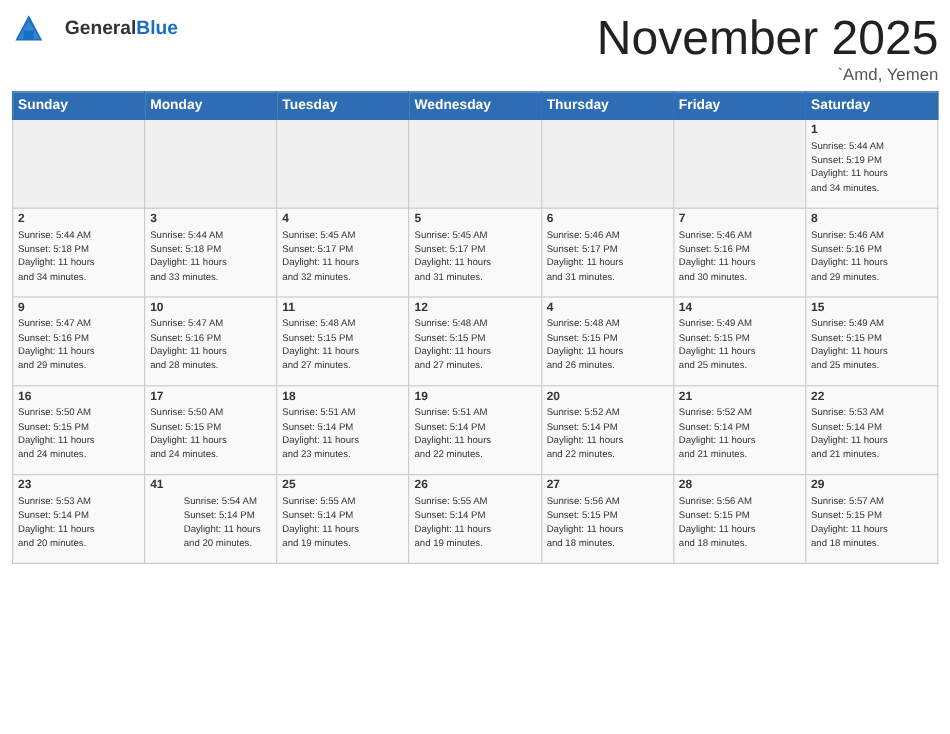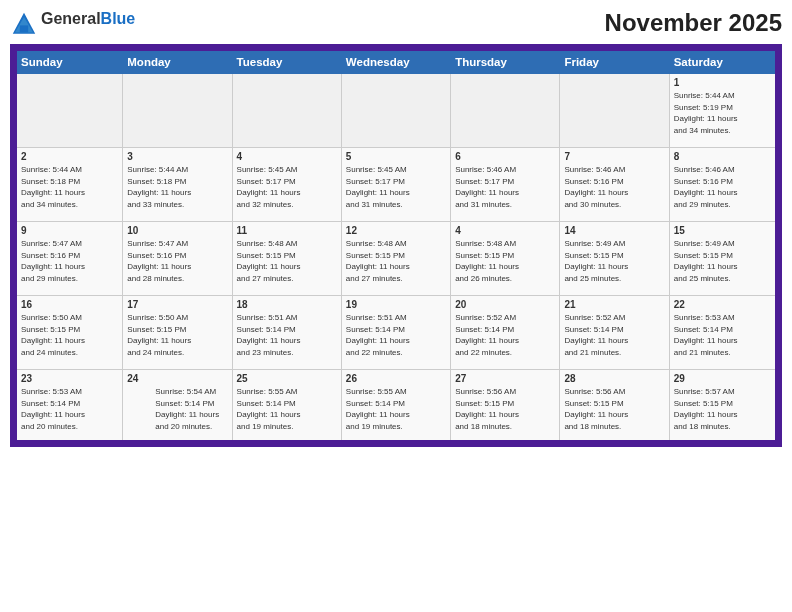--- a/index.html
+++ b/index.html
@@ -17,44 +17,44 @@
       background: #fff;
     }
     .header {
       display: flex;
       justify-content: space-between;
       align-items: flex-start;
       margin-bottom: 6px;
     }
     .logo {
       display: flex;
-      align-items: flex-start;
-      gap: 3px;
+      align-items: center;
+      gap: 16px;
     }
     .logo-icon {
       width: 28px;
       height: 28px;
     }
     .title-block {
       text-align: right;
     }
     .month-title {
-      font-size: 24px;
-      font-weight: bold;
+      font-size: 40px;
+      font-weight: normal;
       color: #222;
       line-height: 1.1;
     }
     .location {
       font-size: 14px;
       color: #555;
     }
     .calendar {
       width: 100%;
       border-collapse: collapse;
-      border: 7px solid #4c1d95;
+      border: 1px solid #4c1d95;
       padding-left: 20px;
     }
     .calendar th {
       background: #2e6db4;
       color: #fff;
       font-size: 11.5px;
       font-weight: bold;
       padding: 5px 4px;
       text-align: left;
       border: 1px solid #2e6db4;
@@ -97,20 +97,21 @@
         <polygon points="20,4 36,34 4,34" fill="#1a6fc4"></polygon>
         <polygon points="20,10 33,32 7,32" fill="#4a9fd4" opacity="0.5"></polygon>
         <rect x="14" y="22" width="12" height="10" fill="#1a6fc4"></rect>
       </svg>
       <div>
         <div style="font-size:16px;font-weight:bold;color:#333;">General<span style="color:#1a6fc4;">Blue</span></div>
       </div>
     </div>
     <div class="title-block">
       <div class="month-title">November 2025</div>
+      <div class="location">`Amd, Yemen</div>
     </div>
   </div>
 
   <table class="calendar">
     <thead>
       <tr>
       <th>Sunday</th>
           <th>Monday</th>
           <th>Tuesday</th>
           <th>Wednesday</th>
@@ -290,21 +291,21 @@
         </tr>
         <tr>
           <td>
             <span class="day-num">23</span>
             <div class="day-info" style="white-space: pre-line;">Sunrise: 5:53 AM
 Sunset: 5:14 PM
 Daylight: 11 hours
 and 20 minutes.</div>
           </td>
           <td>
-            <span class="day-num">24</span>
+            <span class="day-num">41</span>
             <div class="day-info" style="white-space: pre-line; margin-left: 28px;">Sunrise: 5:54 AM
 Sunset: 5:14 PM
 Daylight: 11 hours
 and 20 minutes.</div>
           </td>
           <td>
             <span class="day-num">25</span>
             <div class="day-info" style="white-space: pre-line;">Sunrise: 5:55 AM
 Sunset: 5:14 PM
 Daylight: 11 hours

